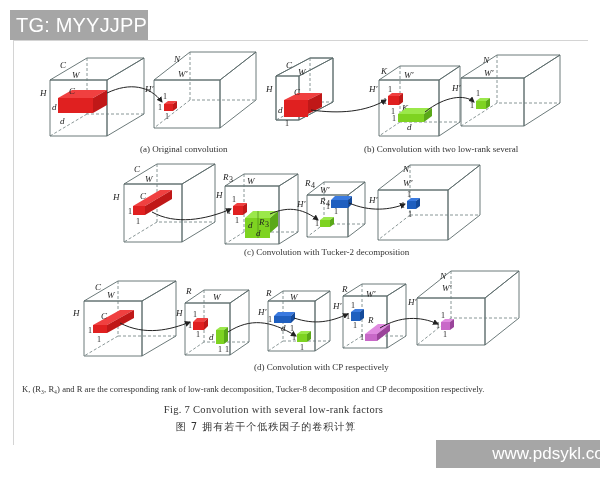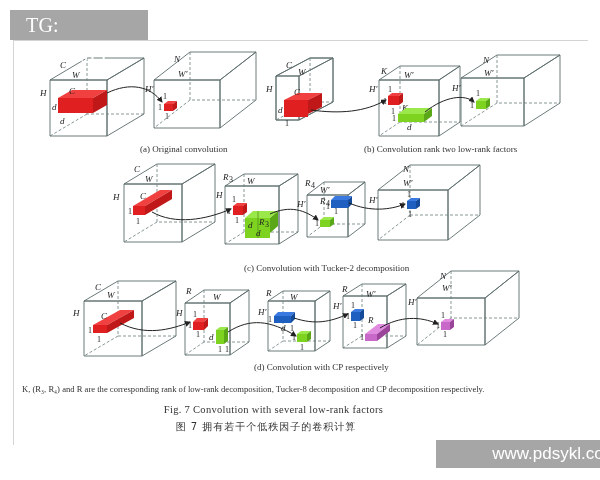--- a/index.html
+++ b/index.html
@@ -1,18 +1,18 @@
 <!DOCTYPE html>
 <html><head>
 <meta charset="utf-8">
 <style>
   html,body{margin:0;padding:0;background:#ffffff;}
   body{width:600px;height:480px;position:relative;overflow:hidden;font-family:"Liberation Serif","DejaVu Serif",serif;}
   .frame{position:absolute;left:13px;top:40px;width:574px;height:404px;border-left:1px solid #d4d4d4;border-top:1px solid #d4d4d4;}
-  .wm-top{position:absolute;left:10px;top:10px;width:138px;height:30px;background:#a6a6a6;color:#fff;font-family:Liberation Serif, serif;font-size:20px;line-height:30px;padding-left:16px;box-sizing:border-box;letter-spacing:0.2px;}
+  .wm-top{position:absolute;left:10px;top:10px;width:138px;height:30px;background:#a6a6a6;color:#fff;font-family:Liberation Sans, sans-serif;font-size:20px;line-height:30px;padding-left:6px;box-sizing:border-box;letter-spacing:0.2px;}
   .wm-bot{position:absolute;left:436px;top:440px;width:152px;height:28px;background:#a6a6a6;color:#fff;font-family:"Liberation Sans","DejaVu Sans",sans-serif;font-size:17px;line-height:28px;text-align:center;padding-left:43px;}
   svg{position:absolute;left:0;top:0;}
   .cap{position:absolute;font-size:9px;color:#333;white-space:nowrap;padding-left:30px;}
   .note{position:absolute;left:22px;top:384px;font-size:8.6px;color:#333;white-space:nowrap;}
   .fig-en{position:absolute;left:0;width:547px;top:404px;text-align:center;font-size:10.5px;color:#333;letter-spacing:0.3px;}
   .fig-cn{position:absolute;left:0;width:532px;top:420px;text-align:center;font-size:10px;color:#333;font-family:"DejaVu Sans",sans-serif;letter-spacing:1px;}
   .lbl{font-family:"Liberation Serif","DejaVu Serif",serif;font-style:italic;font-size:9px;fill:#222;}
   .one{font-family:"Liberation Serif","DejaVu Serif",serif;font-size:8px;fill:#222;}
   .edge{fill:none;stroke:#5b6b6b;stroke-width:0.9;}
   .dash{fill:none;stroke:#6b7b7b;stroke-width:0.8;stroke-dasharray:3,2;}
@@ -302,21 +302,21 @@
     <path class="arrow" d="M228,332 C250,318 270,320 296,336" marker-end="url(#ah)"></path>
     <path class="arrow" d="M263,330 C275,325 285,328 296,334" style="display:none"></path>
     <path class="arrow" d="M294,318 C315,325 330,322 348,314" marker-end="url(#ah)"></path>
     <path class="arrow" d="M380,328 C400,316 420,316 438,324" marker-end="url(#ah)"></path>
   </g>
 </svg>
 
 <div class="wm-top">TG: MYYJJPP</div>
 
 <div class="cap" style="left:110px;top:144px;">(a)  Original convolution</div>
-<div class="cap" style="left:334px;top:144px;">(b)  Convolution rank two low-rank factors</div>
-<div class="cap" style="left:214px;top:263px;font-family:Liberation Serif, serif;">(c)  Convolution with Tucker-2 decomposition</div>
+<div class="cap" style="left:334px;top:144px;">(b)  Convolution with two low-rank several</div>
+<div class="cap" style="left:214px;top:247px;font-family:Liberation Serif, serif;">(c)  Convolution with Tucker-2 decomposition</div>
 <div class="cap" style="left:224px;top:362px;">(d)  Convolution with CP respectively</div>
 
 <div class="note">K, (R₃, R₄) and R are the corresponding rank of low-rank decomposition, Tucker-8 decomposition and CP decomposition respectively.</div>
 <div class="fig-en">Fig. 7   Convolution with several low-rank factors</div>
 <div class="fig-cn">图 7   拥有若干个低秩因子的卷积计算</div>
 
 <div class="wm-bot">www.pdsykl.com</div>
 
 </body></html>

